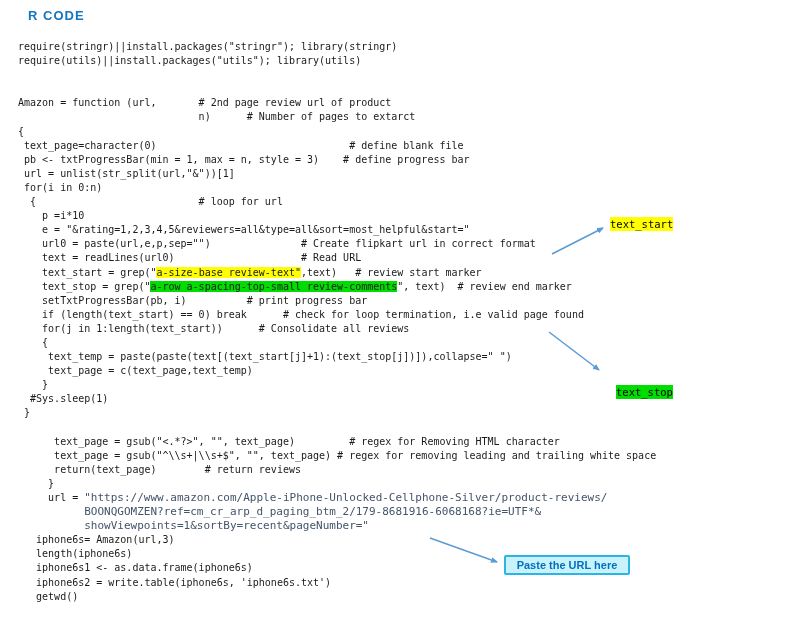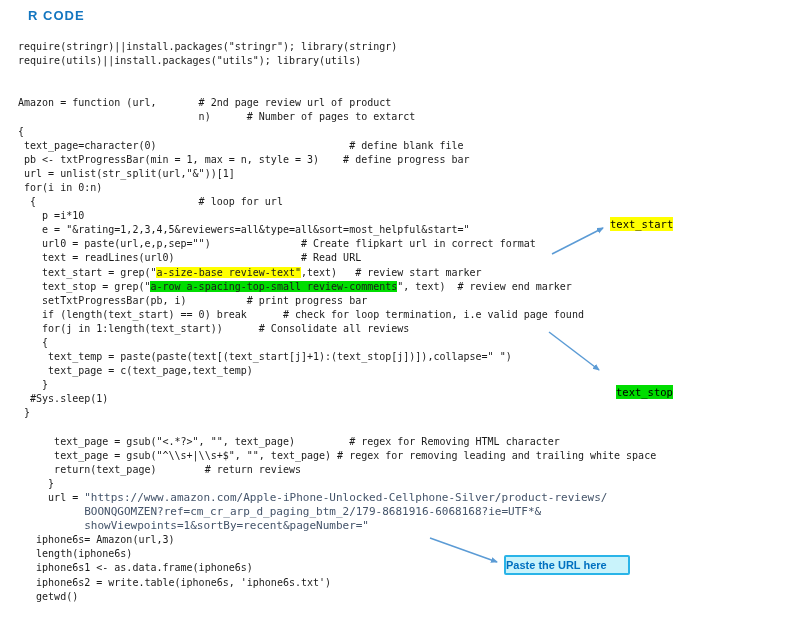--- a/index.html
+++ b/index.html
@@ -28,21 +28,21 @@
   }
   .label-yellow{left:610px;top:217px;background:var(--highlight-yellow,#ffff00);}
   .label-green{left:607px;top:385px;background:var(--highlight-green,#00dd00);margin-left:9px;}
   .callout-cyan{
     position:absolute;left:504px;top:555px;width:122px;
     background:var(--callout-cyan-bg,#c9f3fb);
     border:2px solid var(--callout-cyan-border,#2ab4e8);
     border-radius:2px;
     color:var(--callout-cyan-text,#0070c0);
     font-family:"Liberation Sans","DejaVu Sans",sans-serif;
-    font-size:11px;font-weight:bold;
+    font-size:11px;font-weight:bold;text-align:center;
     padding:2px 0;
   }
   .arrows{position:absolute;left:0;top:0;pointer-events:none;}
   .arrow{stroke:var(--arrow,#5b9bd5);stroke-width:1.5;fill:none;}
   .arrowhead{fill:var(--arrow,#5b9bd5);}
 </style>
 </head>
 <body>
 
 <div class="page">

